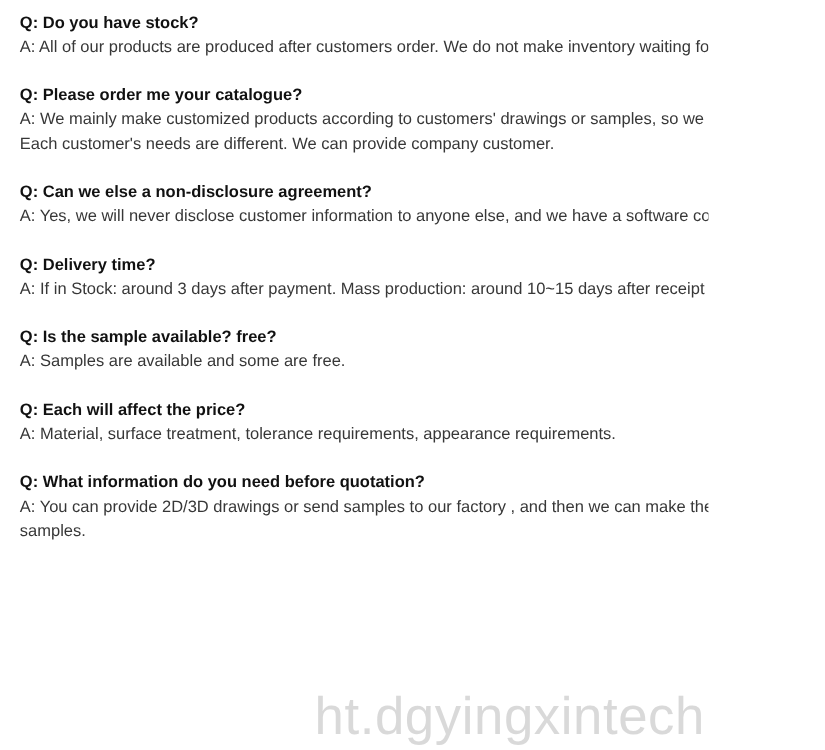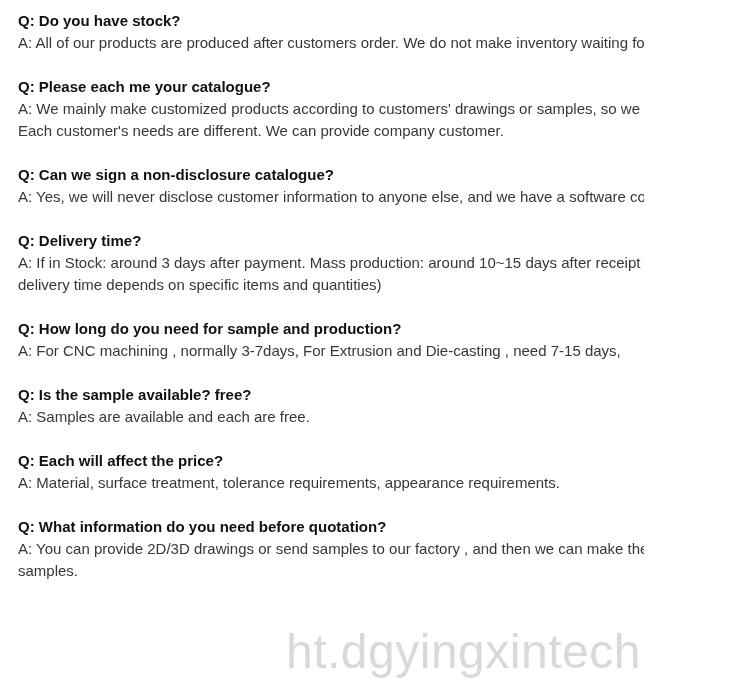--- a/index.html
+++ b/index.html
@@ -59,44 +59,39 @@
 
 <div class="page">
   <div class="faq-list">
 
     <section class="qa">
       <div class="q">Q: Do you have stock?</div>
       <div class="a">A: All of our products are produced after customers order. We do not make inventory waiting for customers to orders.</div>
     </section>
 
     <section class="qa">
-      <div class="q">Q: Please each me your catalogue?</div>
+      <div class="q">Q: Please order me your catalogue?</div>
       <div class="a">A: We mainly make customized products according to customers' drawings or samples, so we don't have cataloge.</div>
       <div class="a">Each customer's needs are different. We can provide company customer.</div>
     </section>
 
     <section class="qa">
-      <div class="q">Q: Can we sign a non-disclosure catalogue?</div>
+      <div class="q">Q: Can we else a non-disclosure agreement?</div>
       <div class="a">A: Yes, we will never disclose customer information to anyone else, and we have a software confidentiality system.</div>
     </section>
 
     <section class="qa">
       <div class="q">Q: Delivery time?</div>
       <div class="a">A: If in Stock: around 3 days after payment. Mass production: around 10~15 days after receipt of deposit (Accurate</div>
-      <div class="a">delivery time depends on specific items and quantities)</div>
     </section>
 
-    <section class="qa">
-      <div class="q">Q: How long do you need for sample and production?</div>
-      <div class="a">A: For CNC machining , normally 3-7days, For Extrusion and Die-casting , need 7-15 days,</div>
-    </section>
 
     <section class="qa">
       <div class="q">Q: Is the sample available? free?</div>
-      <div class="a">A: Samples are available and each are free.</div>
+      <div class="a">A: Samples are available and some are free.</div>
     </section>
 
     <section class="qa">
       <div class="q">Q: Each will affect the price?</div>
       <div class="a">A: Material, surface treatment, tolerance requirements, appearance requirements.</div>
     </section>
 
 
     <section class="qa">
       <div class="q">Q: What information do you need before quotation?</div>

